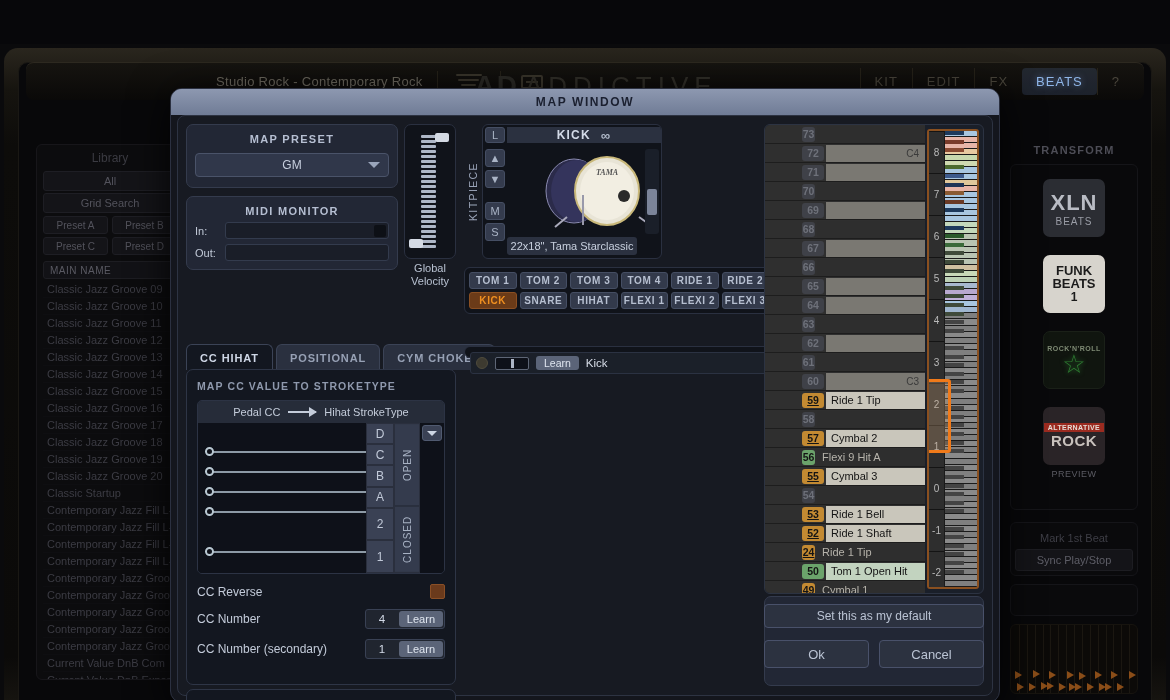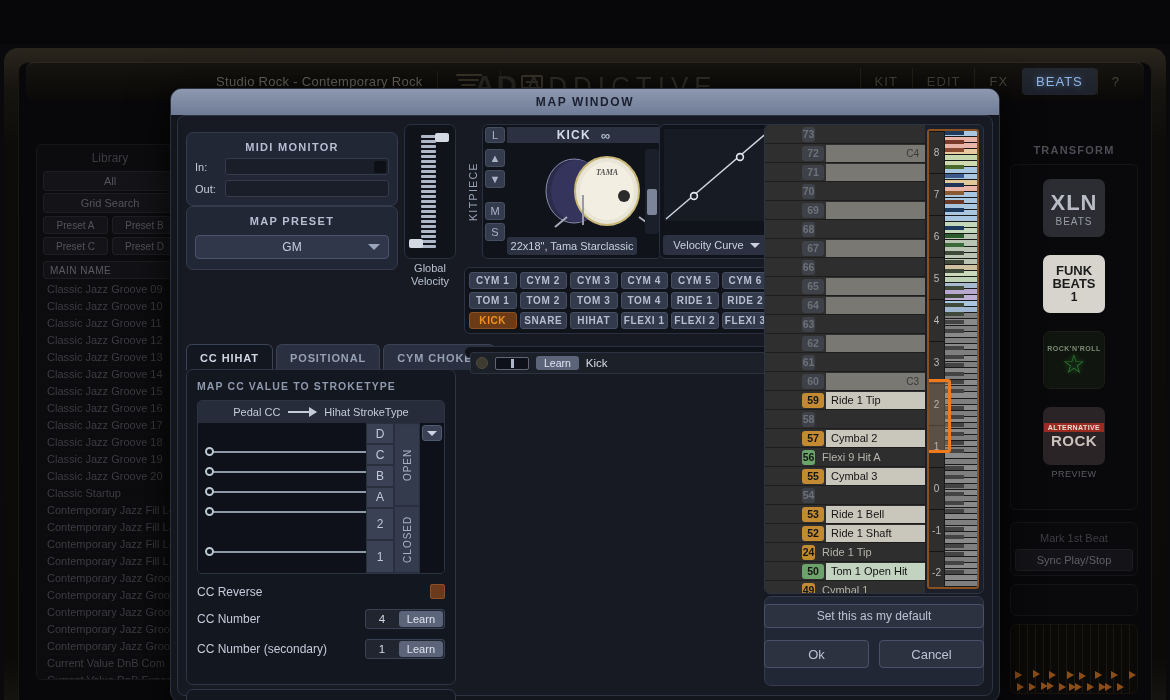--- a/index.html
+++ b/index.html
@@ -238,21 +238,21 @@
 
   
   .col-right{ position:absolute; right:8px; top:8px; width:220px; }
   .keymap{ height:470px; background:#1a1f29; border:1px solid #2c3342; border-radius:6px;
      position:relative; overflow:hidden; display:flex; }
   .key-list{ position:relative; width:160px; height:100%; background:#2f2f2f;}
   .krow{ position:relative; height:19px; border-bottom:1px solid #1d1d1d; display:flex; align-items:center;padding-left:34px;}
   .knum{ width:22px; height:15px; margin-left:3px; border-radius:3px; color:#141414;
      font-size:10.5px; display:flex; align-items:center; justify-content:center; font-weight:bold;}
   .knum.off{ background:#3f4148; color:#6e717a;}
-  .knum.tan{ background:#c38a32; }
+  .knum.tan{ background:#c38a32;text-decoration:underline; }
   .knum.green{ background:#6ba36b; }
   .kname{ flex:1; height:17px; margin-left:2px; display:flex; align-items:center; padding-left:5px;
      font-size:11px; color:#141414;}
   .kname.white{ background:#c9c6bb;}
   .kname.black{ background:#2e2e2e; color:#b6b3ab; width:108px; flex:none;}
   .kname.greenish{ background:#c2d3bf;}
   .kname.empty-w{ background:#7a7872;}
   .kname.empty-b{ background:#2e2e2e; width:108px; flex:none;}
   .octlabel{ position:absolute; right:6px; color:#3a3a3a; font-size:10px;}
 
@@ -429,39 +429,39 @@
   </div>
 
   <div class="modal">
     <div class="modal-titlebar">
       <div class="modal-title">MAP WINDOW</div>
     </div>
 
     <div class="modal-body">
 
       <div class="col-left">
+        <div class="panel mp-box">
+          <div class="ptitle">MAP PRESET</div>
+          <div class="combo">
+            <span>GM</span>
+            <span class="caret"></span>
+          </div>
+        </div>
+
         <div class="panel mm-box">
           <div class="ptitle">MIDI MONITOR</div>
           <div class="mm-row">
             <span class="mm-label">In:</span>
             <span class="mm-field">
               <span class="mm-led"></span>
             </span>
           </div>
           <div class="mm-row">
             <span class="mm-label">Out:</span>
             <span class="mm-field"></span>
-          </div>
-        </div>
-
-        <div class="panel mp-box">
-          <div class="ptitle">MAP PRESET</div>
-          <div class="combo">
-            <span>GM</span>
-            <span class="caret"></span>
           </div>
         </div>
       </div>
 
       <div class="gv-box">
         <div class="gv-track" id="gv-track">
             <div class="gv-tick"></div>
             <div class="gv-tick"></div>
             <div class="gv-tick"></div>
             <div class="gv-tick"></div>
@@ -595,41 +595,22 @@
               <line x1="120" y1="66" x2="134" y2="76" stroke="#aab" stroke-width="2"></line>
               <line x1="64" y1="44" x2="64" y2="74" stroke="#99a" stroke-width="2"></line>
             </svg>
             <div class="kp-scroll">
               <div class="kp-thumb"></div>
             </div>
             <div class="kp-cap">22x18", Tama Starclassic</div>
           </div>
         </div>
 
-        <div class="vc-box">
-          <svg class="vc-plot" viewBox="0 0 107 92" preserveAspectRatio="none">
-            <line x1="2" y1="90" x2="105" y2="2" stroke="#cfd6e2" stroke-width="1.4"></line>
-            <circle cx="30" cy="67" r="3.4" fill="#1b1f28" stroke="#e3e8f0" stroke-width="1.6"></circle>
-            <circle cx="76" cy="28" r="3.4" fill="#1b1f28" stroke="#e3e8f0" stroke-width="1.6"></circle>
-          </svg>
-          <div class="vc-combo">
-            <span>Velocity Curve</span>
-            <i></i>
-          </div>
-        </div>
 
         <div class="kit-grid" id="kit-grid">
-            <div class="kg-row">
-              <div class="kg-btn">CYM 1</div>
-              <div class="kg-btn">CYM 2</div>
-              <div class="kg-btn">CYM 3</div>
-              <div class="kg-btn">CYM 4</div>
-              <div class="kg-btn">CYM 5</div>
-              <div class="kg-btn">CYM 6</div>
-            </div>
             <div class="kg-row">
               <div class="kg-btn">TOM 1</div>
               <div class="kg-btn">TOM 2</div>
               <div class="kg-btn">TOM 3</div>
               <div class="kg-btn">TOM 4</div>
               <div class="kg-btn">RIDE 1</div>
               <div class="kg-btn">RIDE 2</div>
             </div>
             <div class="kg-row">
               <div class="kg-btn sel">KICK</div>

